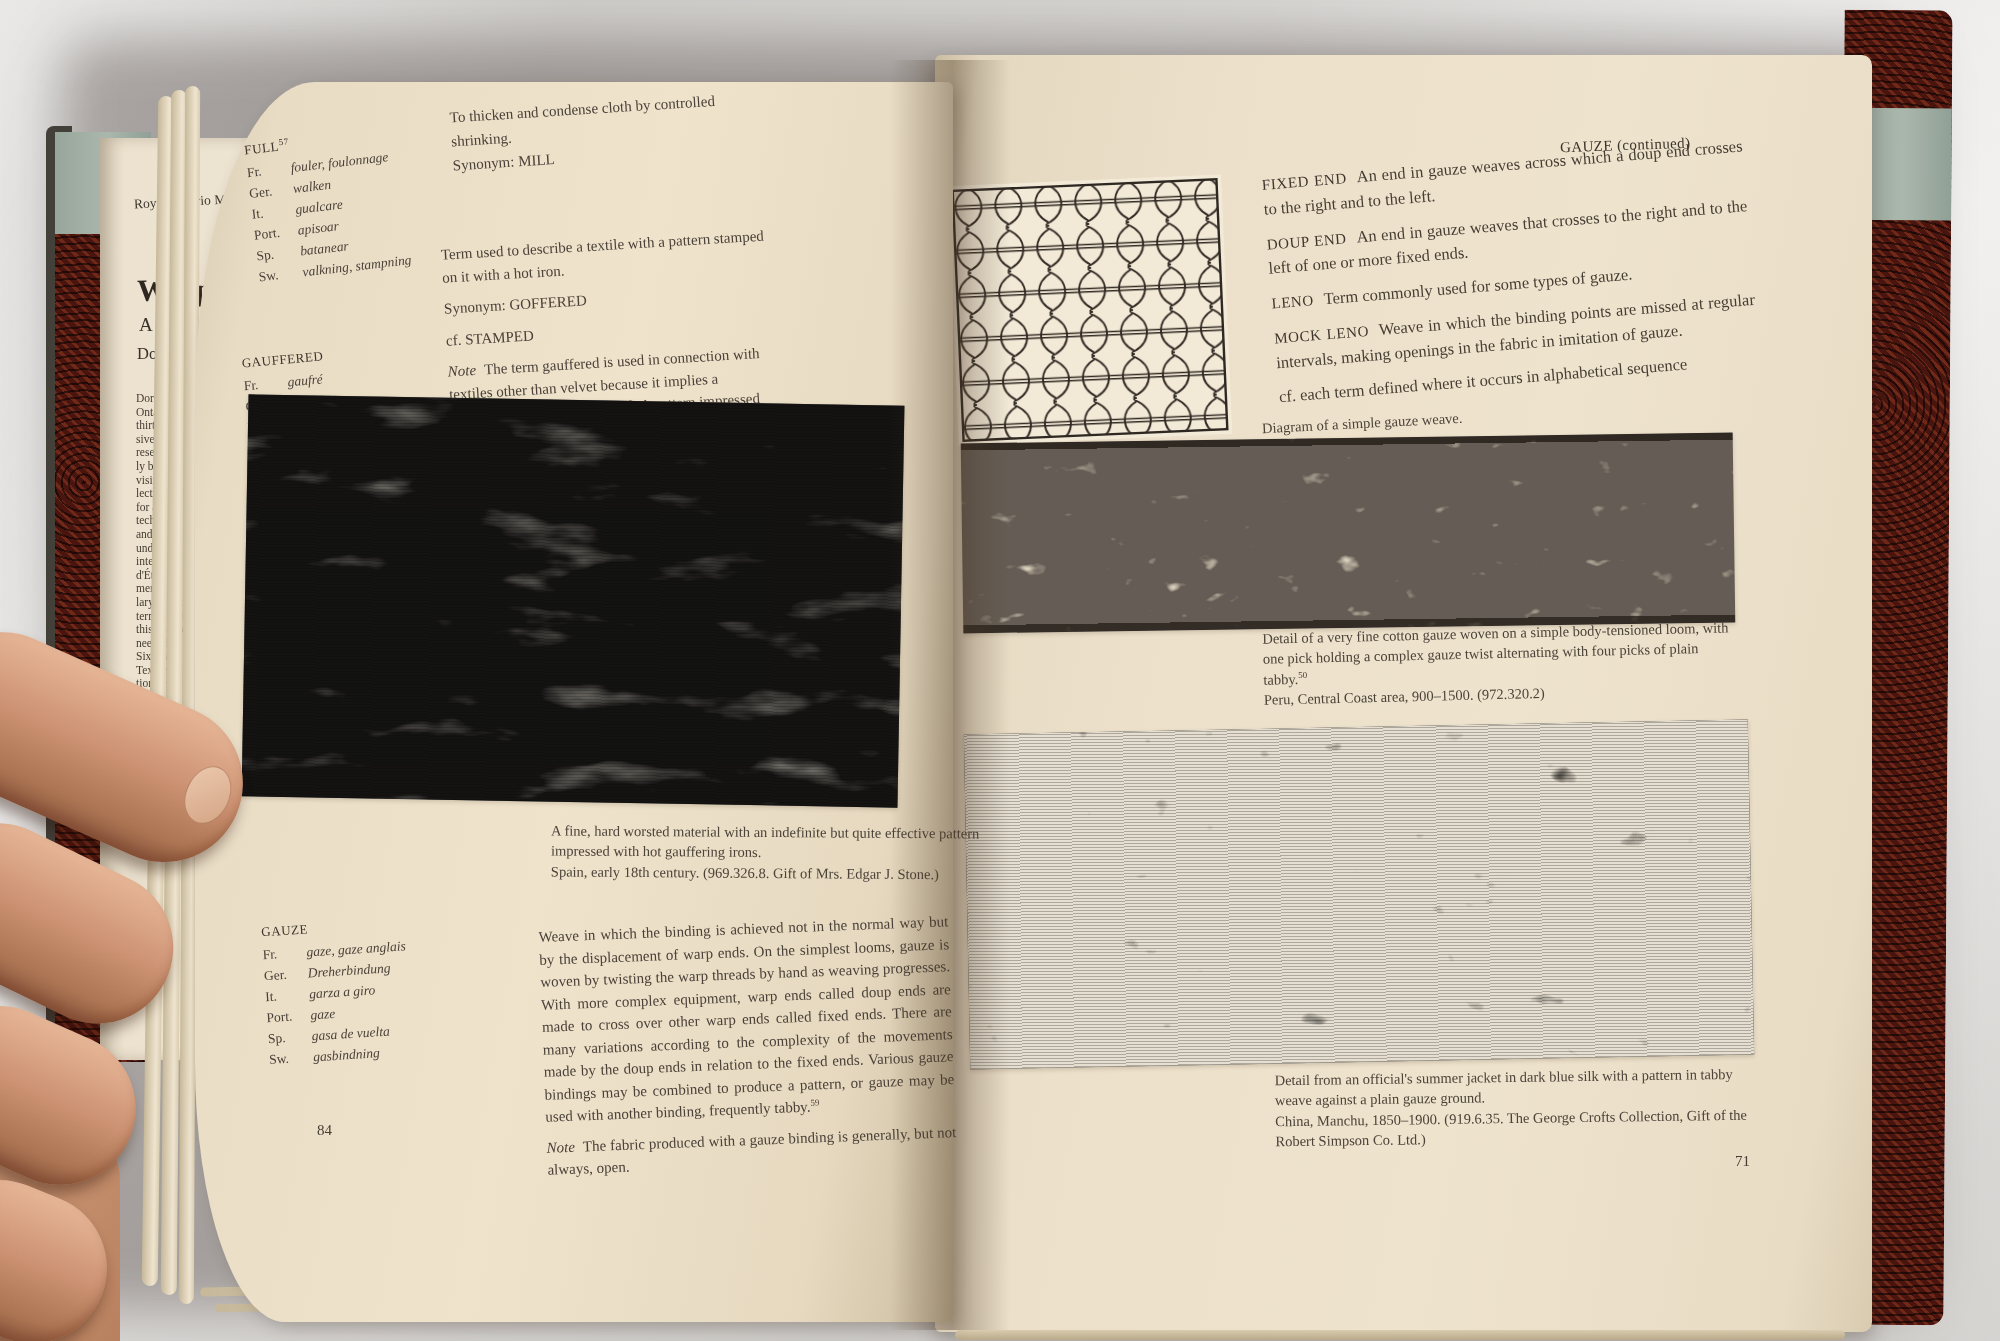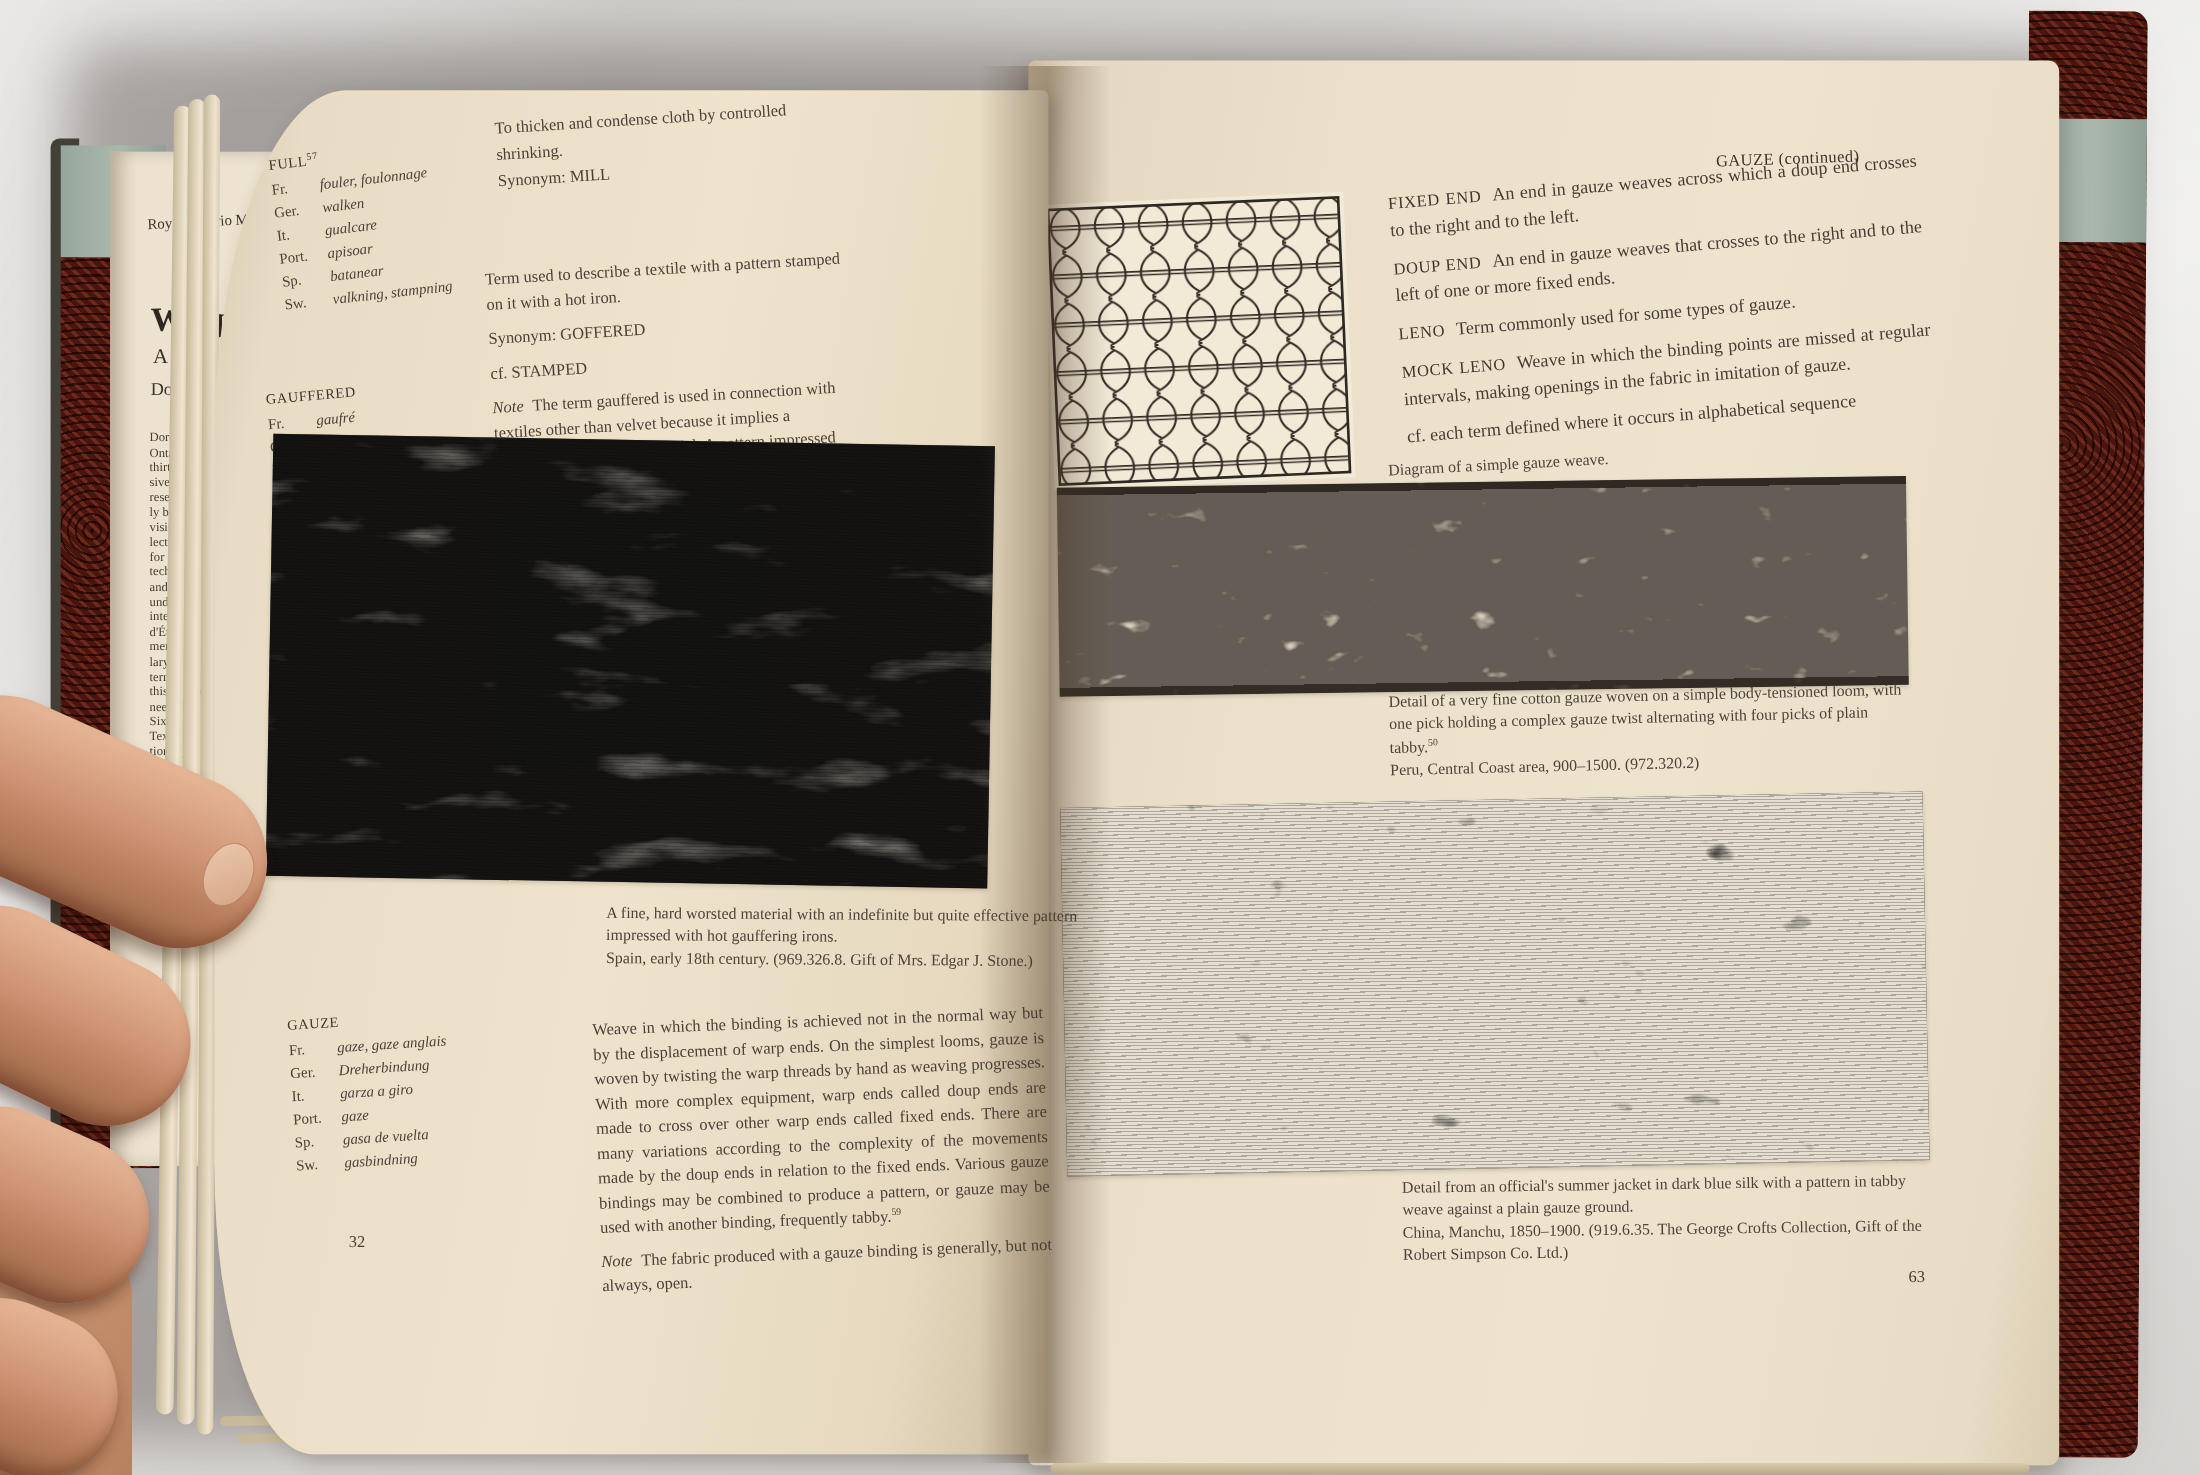--- a/index.html
+++ b/index.html
@@ -227,21 +227,21 @@
         <rect width="784" height="335" fill="#2a2723"></rect>
         <rect width="784" height="335" filter="url(#fS)"></rect>
       </svg>
     </div>
 
     <div class="caption caption-silk">
       <div>Detail from an official's summer jacket in dark blue silk with a pattern in tabby weave against a plain gauze ground.</div>
       <div>China, Manchu, 1850–1900. (919.6.35. The George Crofts Collection, Gift of the Robert Simpson Co. Ltd.)</div>
     </div>
 
-    <div class="pagenum pn-right">63</div>
+    <div class="pagenum pn-right">71</div>
   </div>
 
   <div class="stack-edge se1"></div>
   <div class="stack-edge se2"></div>
   <div class="stack-edge se3"></div>
   <div class="stack-edge seb1"></div>
   <div class="stack-edge seb2"></div>
 
   <div class="page62">
     <div class="full-def">
@@ -361,21 +361,21 @@
           <span class="lang">Sw.</span>
           <span class="tval">gasbindning</span>
         </div>
     </div>
 
     <div class="gauze-def">
       <p><span>Weave in which the binding is achieved not in the normal way but by the displacement of warp ends. On the simplest looms, gauze is woven by twisting the warp threads by hand as weaving progresses. With more complex equipment, warp ends called doup ends are made to cross over other warp ends called fixed ends. There are many variations according to the complexity of the movements made by the doup ends in relation to the fixed ends. Various gauze bindings may be combined to produce a pattern, or gauze may be used with another binding, frequently tabby.</span><sup>59</sup></p>
       <p><span class="note-label">Note</span><span>The fabric produced with a gauze binding is generally, but not always, open.</span></p>
     </div>
 
-    <div class="pagenum pn-left">32</div>
+    <div class="pagenum pn-left">84</div>
   </div>
 
   <div class="gutter"></div>
 
   <div>
     <div class="palm"></div>
     <div class="finger f1">
       <div class="nail"></div>
     </div>
     <div class="finger f2"></div>

